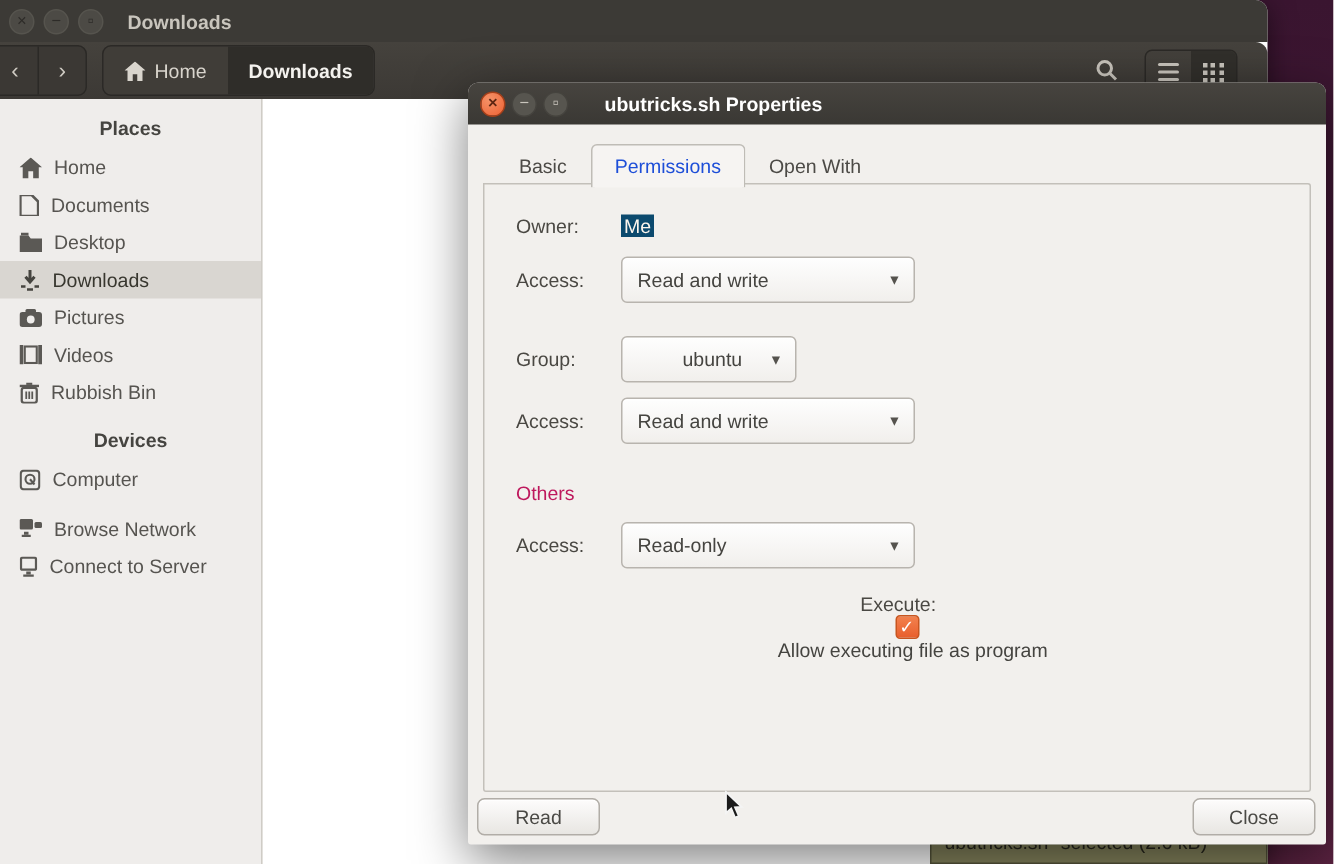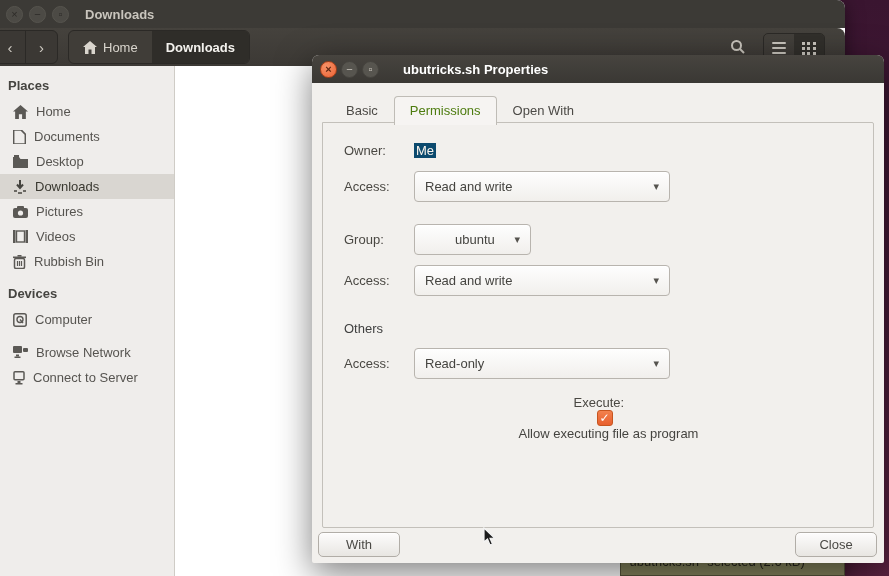--- a/index.html
+++ b/index.html
@@ -37,21 +37,21 @@
   #view-switch .tool-btn { border-radius:0; }
   .tool-btn.pressed { background:#312f2b; }
   .listbars { width:14px; display:flex; flex-direction:column; gap:3px; }
   .listbars i { height:2px; background:#c9c5bd; border-radius:1px; }
   .griddots { width:14px; display:grid; grid-template-columns:repeat(3,1fr); gap:2px; }
   .griddots i { width:3px; height:3px; background:#c9c5bd; }
 
   
   #sidebar { position:absolute; left:0; top:66px; width:175px; bottom:0;
     background:#efedeb; border-right:1px solid #cfccc6; padding-top:8px; }
-  .side-header { font-weight:bold; color:#454440; padding:4px 8px 6px 8px; }
+  .side-header { font-weight:bold; color:#454440; padding:4px 8px 6px 8px;text-align:center; }
   .side-item { height:25px; display:flex; align-items:center; gap:8px;
     padding-left:13px; color:#565450; }
   .side-item.selected { background:#d9d6d1; color:#38372f; }
   .side-item svg { flex:0 0 auto; }
   .side-gap { height:8px; }
 
   
   #content { position:absolute; left:176px; top:66px; right:0; bottom:0; background:#fff; }
   #file-item { position:absolute; left:214px; top:8px; width:110px; text-align:center; }
   #file-label { display:inline-block; background:#dbd8d3; border-radius:4px;
@@ -71,39 +71,39 @@
     border-radius:7px 7px 0 0; display:flex; align-items:center; }
   .wc.close { background:radial-gradient(circle at 35% 30%,#f69268,#ec6234);
     border:1px solid #a33f1a; color:#5e2612; margin-left:8px; font-weight:bold; }
   .wc.dlg { background:#57554f; border:1px solid #45433e; color:#c9c5bd; margin-left:4px; }
   #dlg-titlebar .title { color:#ffffff; font-weight:bold; margin-left:24px; }
 
   #tabs { position:absolute; left:18px; top:40px; display:flex; align-items:flex-start; }
   .tab { padding:6px 15px 7px 15px; color:#4c4a46; border:1px solid transparent;
     border-bottom:none; position:relative; top:1px; }
   .tab.active { background:#f6f4f2; border-color:#bfbcb6; border-radius:4px 4px 0 0;
-    color:#4d7c0f; z-index:3; }
+    color:#1d4ed8; z-index:3; }
   #notebook { position:absolute; left:10px; top:67px; width:552px; height:406px;
     border:1px solid #c3c0ba; border-radius:0 2px 2px 2px; background:#f2f0ed; z-index:2; }
 
   .form { padding-left:21px; }
   .frow { display:flex; align-items:center; }
   .flabel { width:70px; color:#4a4843; }
   .orange-hl { background:#0c4a6e; color:#fdf6ee; padding:0 2px; }
   .dropdown { height:31px; border:1px solid #b8b4ae; border-radius:4px;
     background:linear-gradient(180deg,#fefefe,#f1efec); display:flex; align-items:center;
     color:#454440; padding:0 10px; box-shadow:0 1px 1px rgba(255,255,255,.8) inset; }
   .dropdown .caret { margin-left:auto; color:#55534e; font-size:11px; padding-left:10px; }
-  .dd-wide { width:256px; }
+  .dd-wide { width:196px; }
   .dd-small { width:117px;padding-left:40px; }
   .checkbox { width:16px; height:16px; border-radius:3px; margin-right:8px;
     background:linear-gradient(180deg,#f2814e,#e85f2d); border:1px solid #c7551f;
     color:#fff; font-size:12px; line-height:14px; text-align:center; font-weight:bold; }
   .chk-label { color:#454440; }
-  .others-txt { color:#404040; }
+  .others-txt { color:#be185d; }
 
   .dlg-btn { position:absolute; width:82px; height:25px; border:1px solid #b1ada7;
     border-radius:5px; background:linear-gradient(180deg,#fdfcfc,#e8e6e2);
     color:#4a4945; display:flex; align-items:center; justify-content:center;
     box-shadow:0 1px 0 rgba(255,255,255,.7) inset; }
   #help-btn { left:6px; bottom:6px; }
   #close-btn { right:7px; bottom:6px; }
 
   #cursor { position:absolute; left:483px; top:527px; z-index:9; }
 </style>
@@ -334,20 +334,20 @@
           </div>
         </div>
         <div class="frow" style="margin-top:16px; height:22px;flex-direction:column;">
           <span class="flabel">Execute:</span>
           <span class="checkbox">✓</span>
           <span class="chk-label">Allow executing file as program</span>
         </div>
       </div>
     </div>
 
-    <div class="dlg-btn" id="help-btn">With</div>
+    <div class="dlg-btn" id="help-btn">Read</div>
     <div class="dlg-btn" id="close-btn">Close</div>
   </div>
 
   <svg id="cursor" width="14" height="20" viewBox="0 0 14 20">
     <path d="M1 1 L1 15 L4.5 12 L7 18 L9.5 17 L7 11.2 L11.5 11 Z" fill="#1b1b1b" stroke="#f4f4f4" stroke-width="1.2"></path>
   </svg>
 </div>
 
 </body></html>

